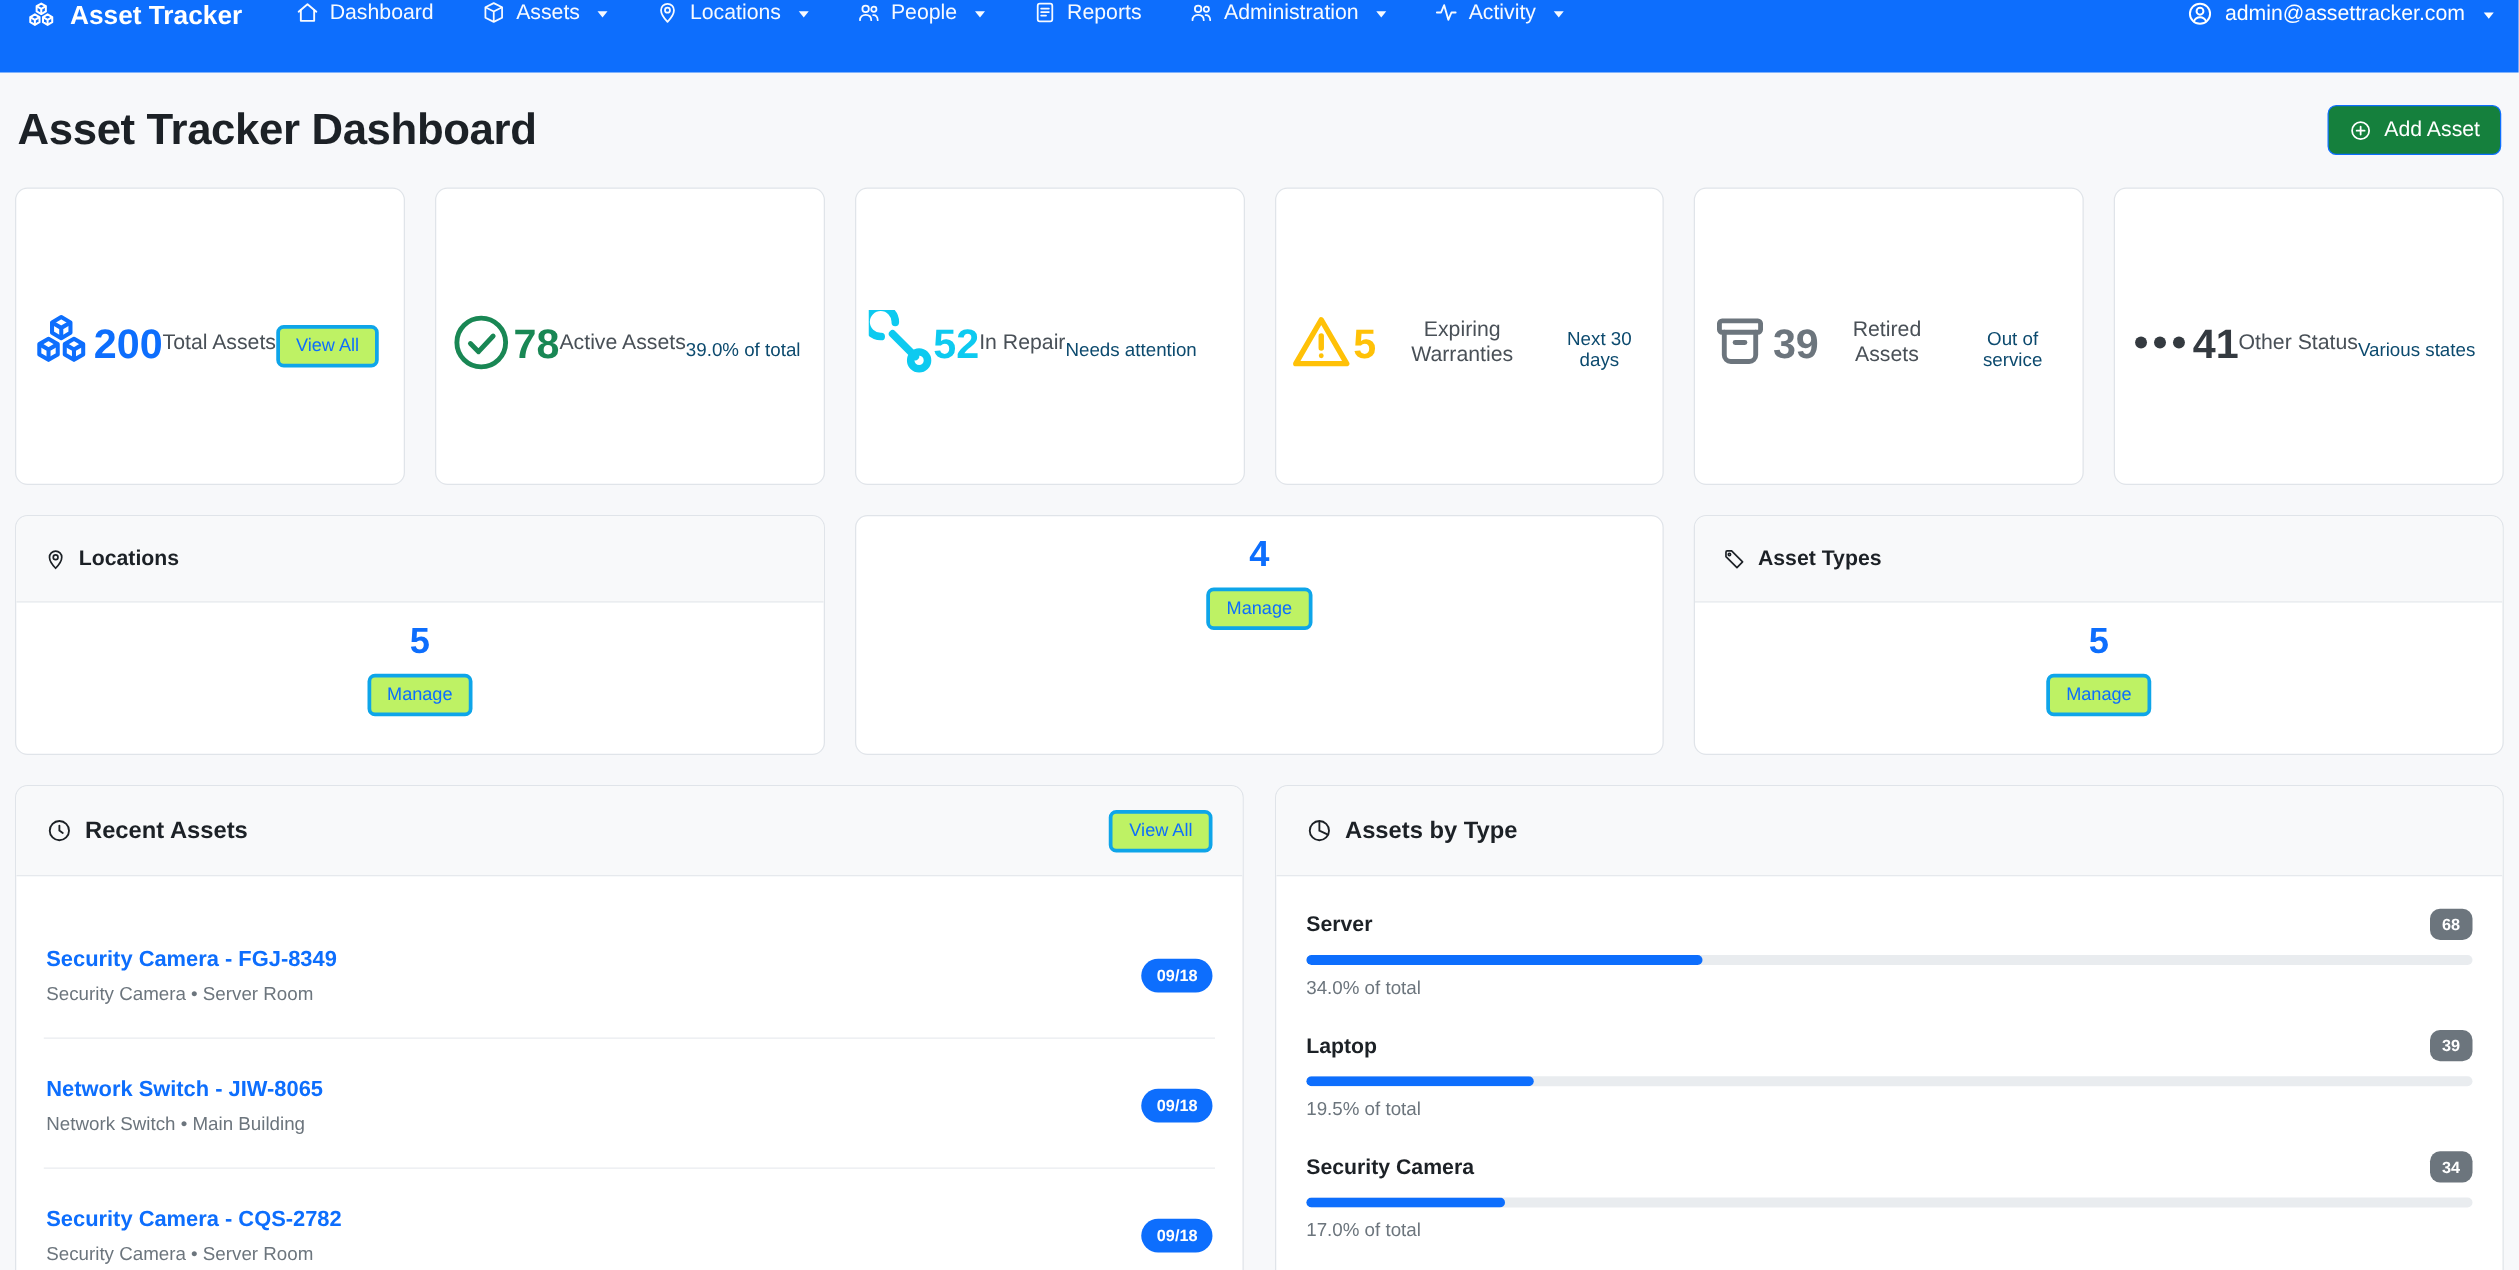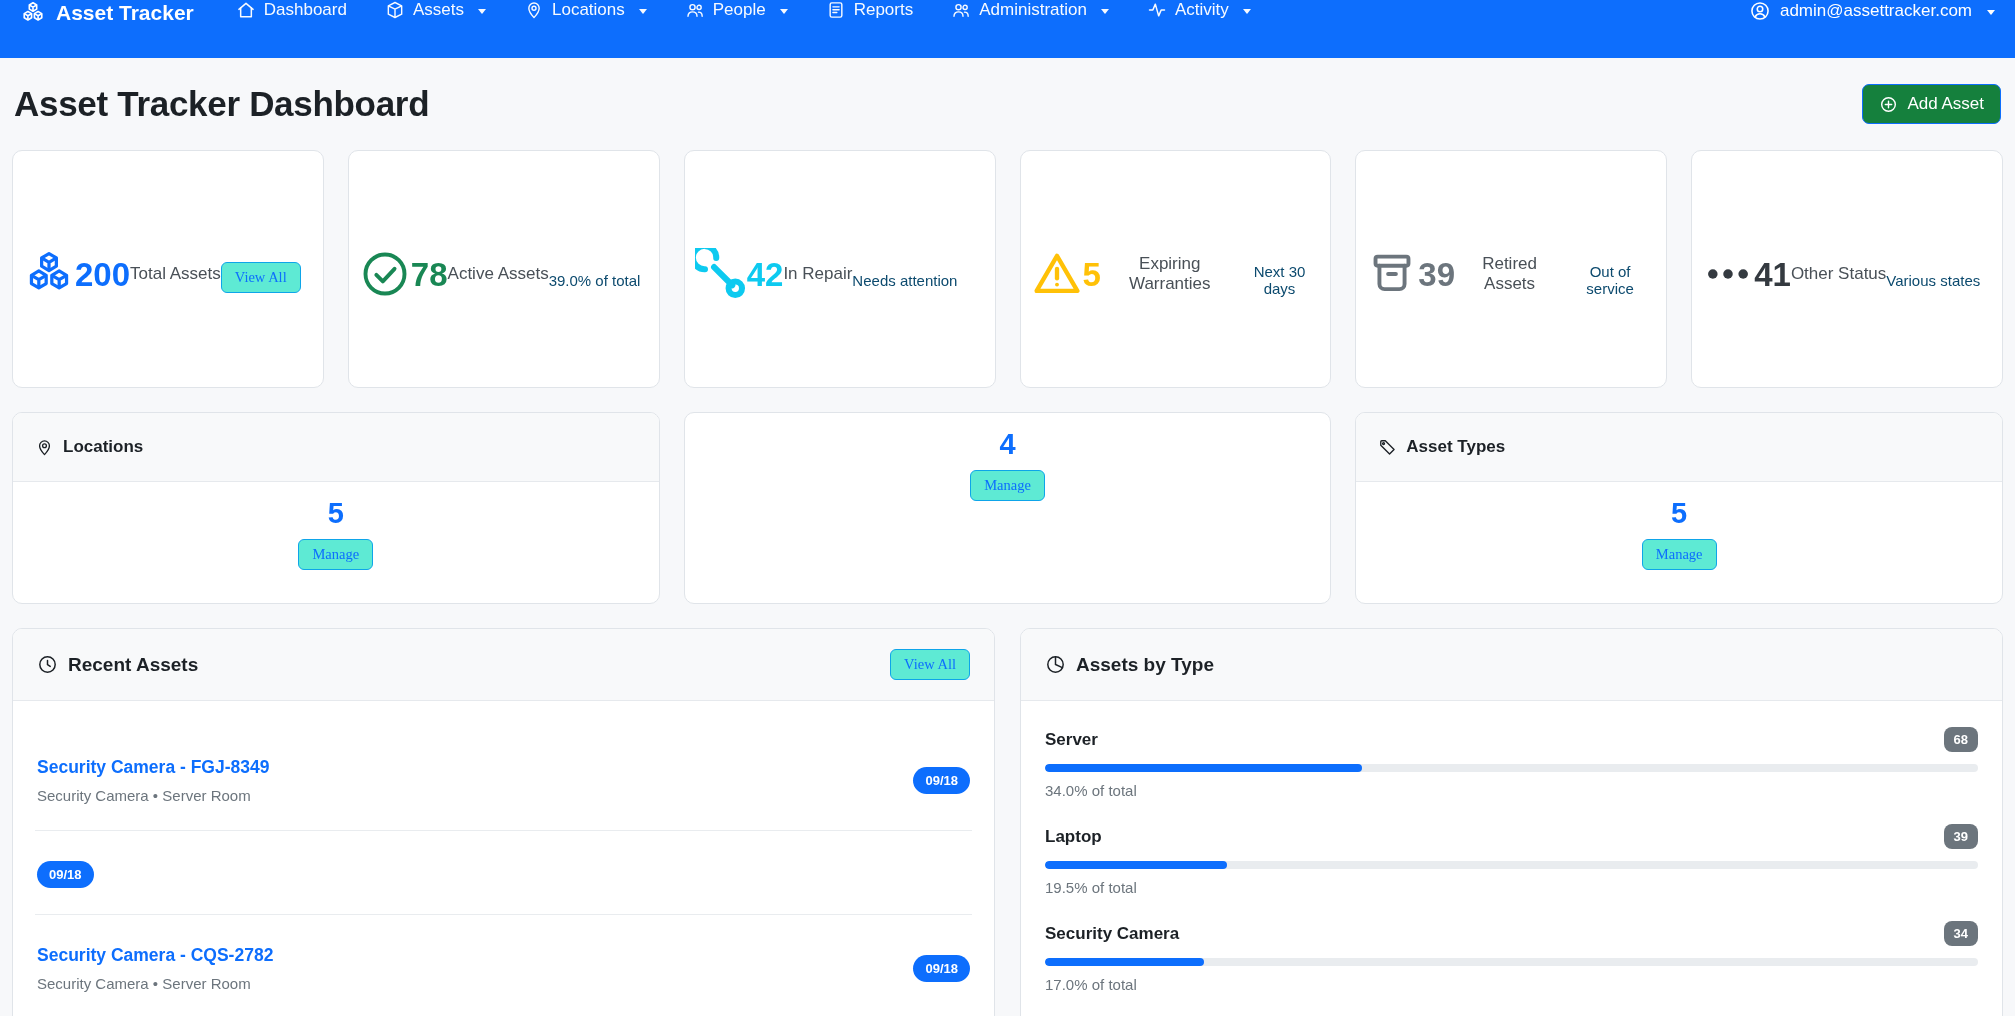--- a/index.html
+++ b/index.html
@@ -15,21 +15,21 @@
   .nav-link svg { width:20px; height:20px; }
   .caret { display:inline-block; width:0; height:0; border-top:5px solid currentColor; border-left:4.5px solid transparent; border-right:4.5px solid transparent; margin-left:6px; position:relative; top:1px; }
   .nav-user { margin-left:auto; display:flex; align-items:center; gap:9px; font-size:17px; font-weight:500; cursor:pointer; }
   .nav-user svg { width:22px; height:22px; }
 
   
   .page-head { display:flex; align-items:center; justify-content:space-between; padding:26px 14px 26px; }
   .page-title { font-size:35px; font-weight:600; color:#1c2126; letter-spacing:-.3px; }
   .btn-primary { display:flex; align-items:center; gap:9px; background:#15803d; color:#fff; border:1px solid #0d6efd; border-radius:7px; padding:9px 16px; font-size:17px; font-family:inherit; cursor:pointer; }
   .btn-primary svg { width:19px; height:19px; }
-  .btn-outline { background:#5eead4; color:#0d6efd; border:1px solid #0ea5e9; border-radius:6px; padding:6px 13px; font-size:14.5px; font-family:Liberation Serif, serif; cursor:pointer; white-space:nowrap; }
+  .btn-outline { background:#bef264; color:#0d6efd; border:3px solid #0ea5e9; border-radius:6px; padding:6px 13px; font-size:14.5px; font-family:Liberation Sans, sans-serif; cursor:pointer; white-space:nowrap; }
 
   
   .card { background:#fff; border:1px solid #e0e4e9; border-radius:10px; overflow:hidden; }
   .card-header { background:#f8f9fa; border-bottom:1px solid #e6e9ed; display:flex; align-items:center; }
 
   
   .stats-row { display:grid; grid-template-columns:repeat(6,1fr); gap:24px; padding:0 12px; }
   .stat-card { height:238px; display:flex; align-items:center; text-align:center; padding:16px 10px; }
   .stat-icon { height:54px; display:flex; align-items:center; margin-top:10px; }
   .stat-icon svg { width:52px; height:52px; }
@@ -221,21 +221,21 @@
   </div>
 
   <div class="card stat-card">
     <span class="stat-icon" style="color: rgb(13, 202, 240);">
       <svg viewBox="0 0 24 24" fill="none" stroke="currentColor" stroke-width="2.8" stroke-linecap="round" stroke-linejoin="round">
           <path d="M4.6 9.8 A5.4 5.4 0 1 1 9.8 4.6"></path>
           <path d="M8.8 8.8 L17.2 17.2"></path>
           <circle cx="18.6" cy="18.6" r="3.1"></circle>
         </svg>
     </span>
-    <div class="stat-value" style="color: rgb(13, 202, 240);">42</div>
+    <div class="stat-value" style="color: rgb(13, 202, 240);">52</div>
     <div class="stat-label">In Repair</div>
     <div class="stat-note">Needs attention</div>
   </div>
 
   <div class="card stat-card">
     <span class="stat-icon" style="color: rgb(255, 193, 7);">
       <svg viewBox="0 0 24 24" fill="none" stroke="currentColor" stroke-width="2" stroke-linecap="round" stroke-linejoin="round">
           <path d="M12 3.6 L21.4 19.8 H2.6 Z"></path>
           <path d="M12 9.6 V14"></path>
           <circle cx="12" cy="16.9" r="0.9" fill="currentColor" stroke="none"></circle>
@@ -334,20 +334,24 @@
 
       <div class="list-item">
         <div>
           <div class="item-name">Security Camera - FGJ-8349</div>
           <div class="item-meta">Security Camera • Server Room</div>
         </div>
         <span class="date-badge">09/18</span>
       </div>
 
       <div class="list-item">
+        <div>
+          <div class="item-name">Network Switch - JIW-8065</div>
+          <div class="item-meta">Network Switch • Main Building</div>
+        </div>
         <span class="date-badge">09/18</span>
       </div>
 
       <div class="list-item">
         <div>
           <div class="item-name">Security Camera - CQS-2782</div>
           <div class="item-meta">Security Camera • Server Room</div>
         </div>
         <span class="date-badge">09/18</span>
       </div>

